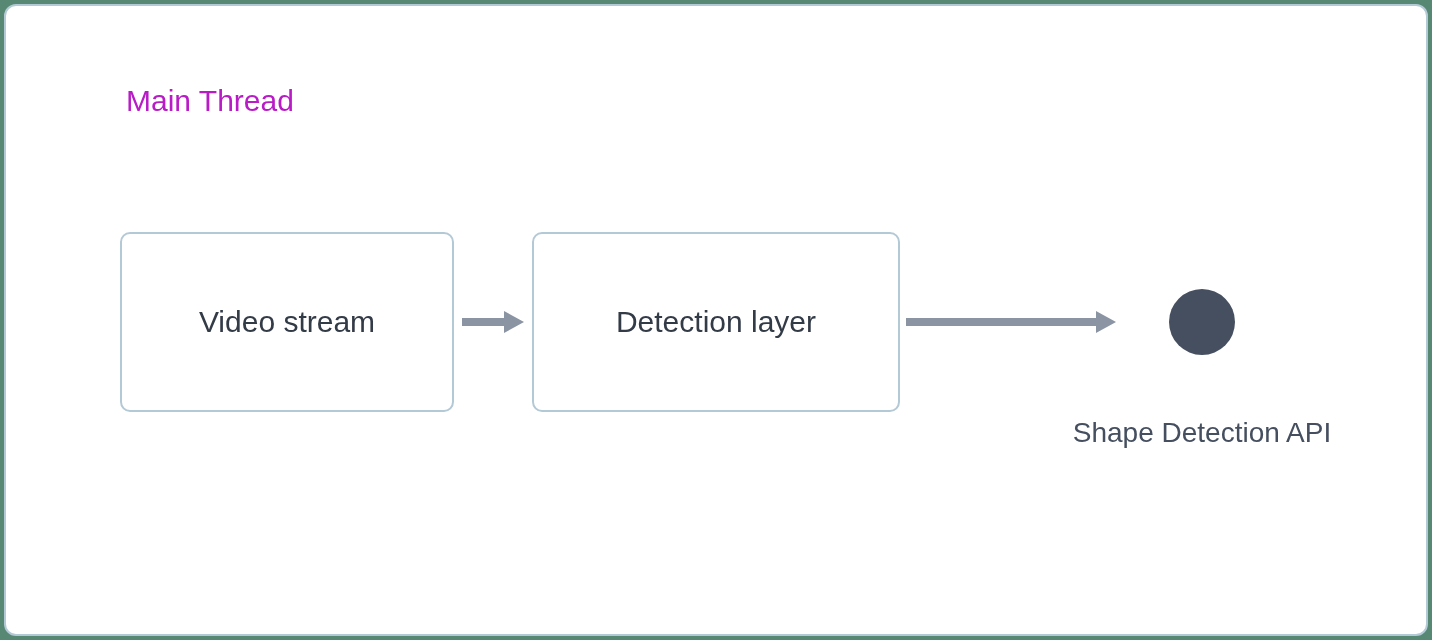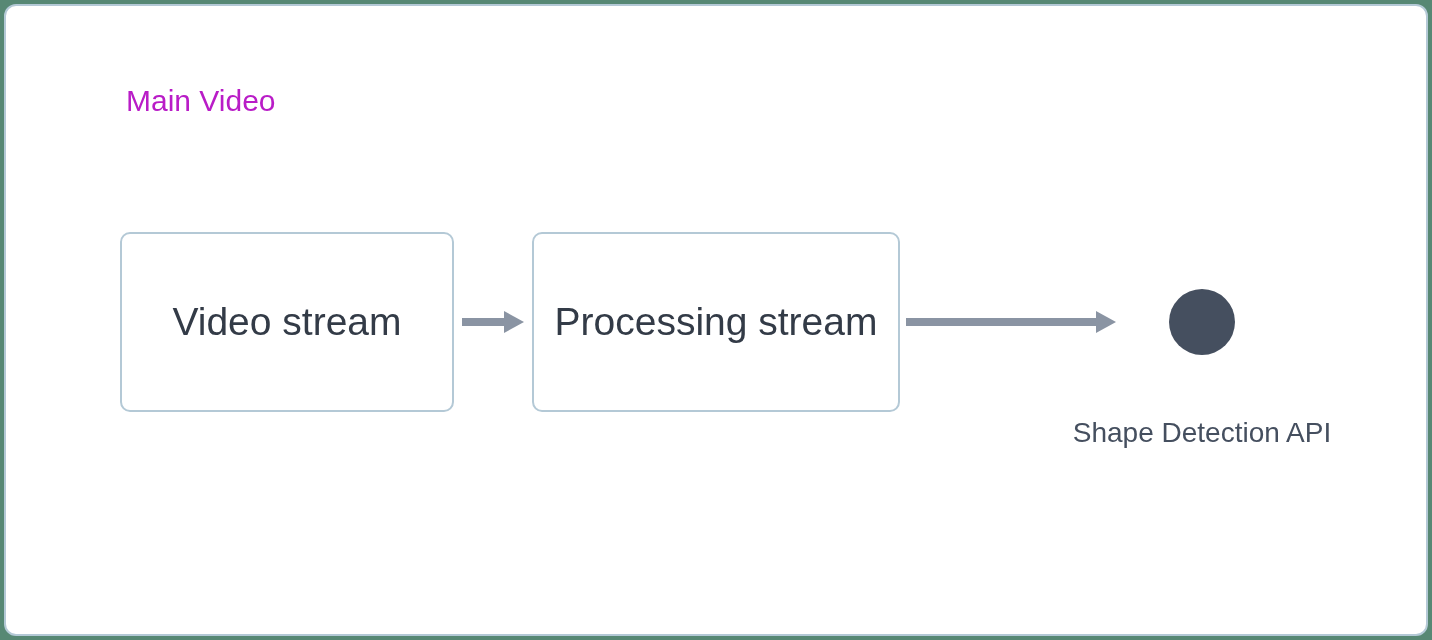--- a/index.html
+++ b/index.html
@@ -39,21 +39,21 @@
       display: flex;
       align-items: center;
     }
     .node-box {
       border: 2px solid #b4c9d6;
       border-radius: 10px;
       height: 180px;
       display: flex;
       align-items: center;
       justify-content: center;
-      font-size: 39px;
+      font-size: 30px;
       color: #333b47;
       font-weight: 400;
       background: #ffffff;
     }
     .node-video {
       width: 334px;
     }
     .node-processing {
       width: 368px;
     }
@@ -94,37 +94,37 @@
       font-weight: 400;
       left: 50%;
       transform: translateX(-50%);
     }
   </style>
 </head>
 <body>
 
 <div class="outer-frame">
 
-  <div class="thread-label">Main Video</div>
+  <div class="thread-label">Main Thread</div>
 
   <div class="flow-row">
 
     <div class="node-box node-video">
       <span>Video stream</span>
     </div>
 
     <div class="arrow-short">
       <svg width="62" height="26" viewBox="0 0 62 26">
         <line x1="0" y1="13" x2="44" y2="13" stroke="#8a94a3" stroke-width="8"></line>
         <polygon points="42,2 62,13 42,24" fill="#8a94a3"></polygon>
       </svg>
     </div>
 
     <div class="node-box node-processing">
-      <span>Processing stream</span>
+      <span>Detection layer</span>
     </div>
 
     <div class="arrow-long">
       <svg width="210" height="26" viewBox="0 0 210 26">
         <line x1="0" y1="13" x2="192" y2="13" stroke="#8a94a3" stroke-width="8"></line>
         <polygon points="190,2 210,13 190,24" fill="#8a94a3"></polygon>
       </svg>
     </div>
 
     <div class="endpoint-wrap">

